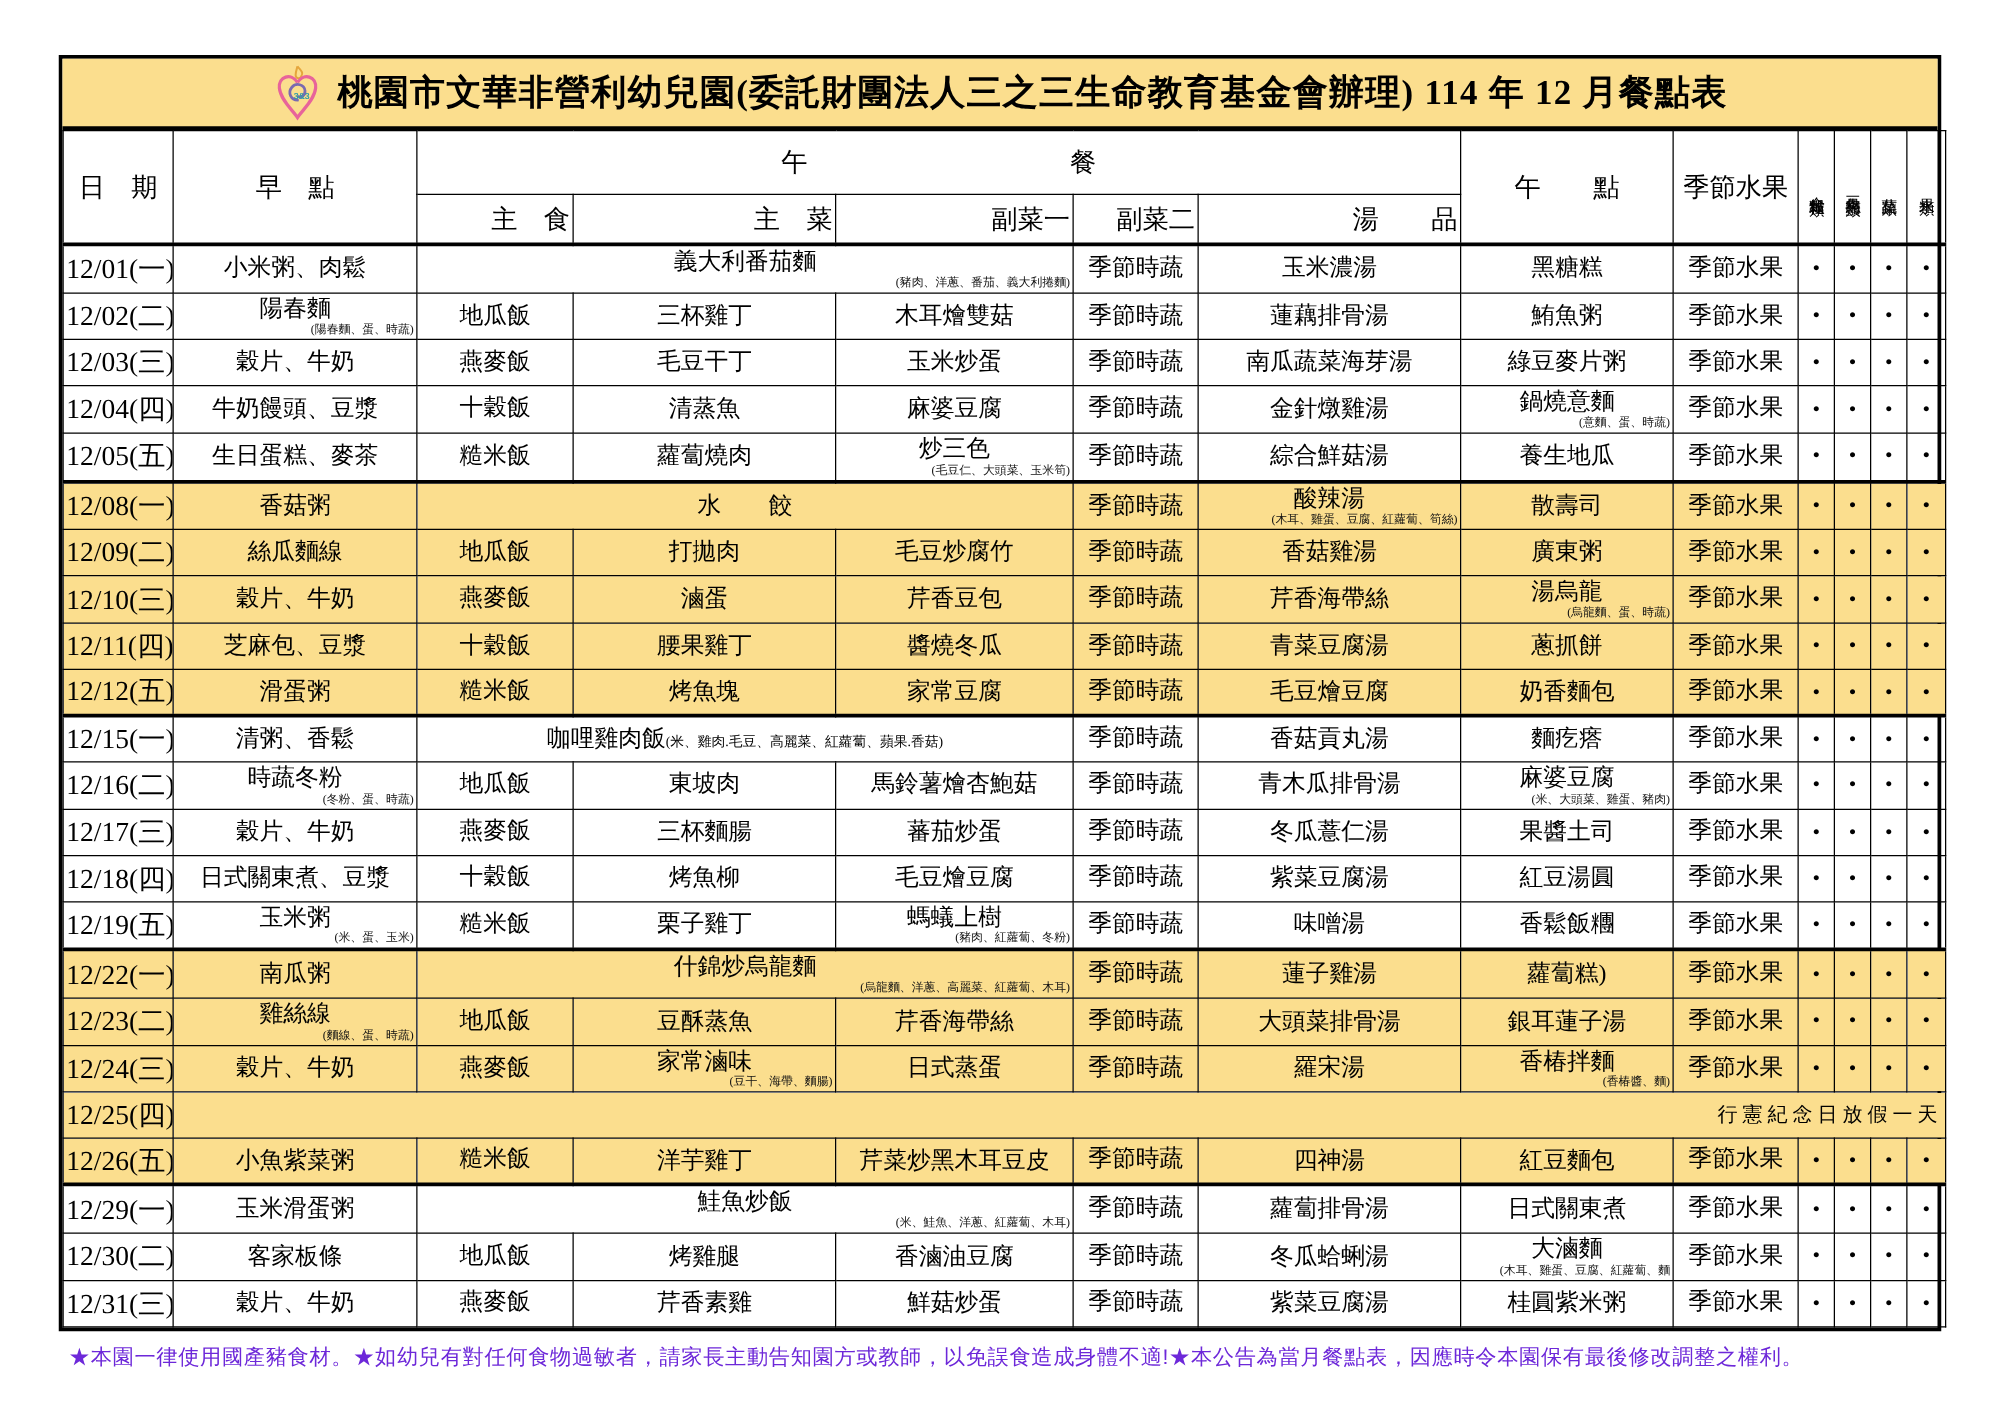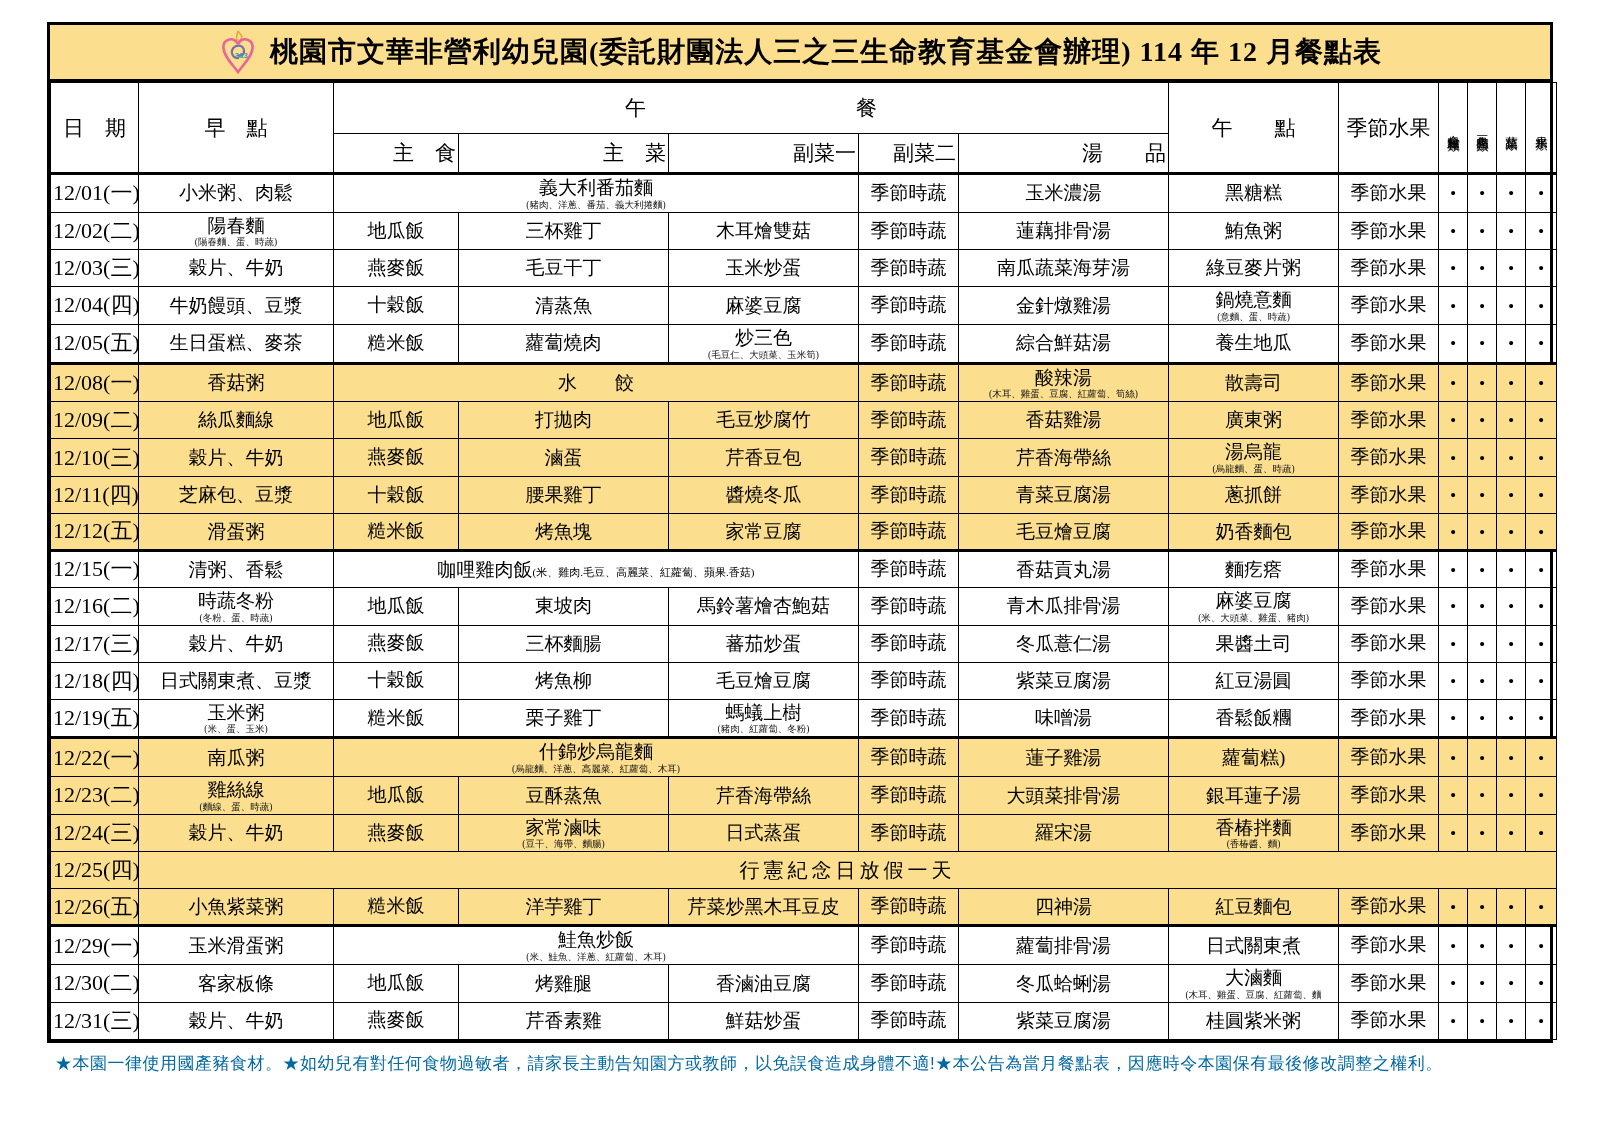--- a/index.html
+++ b/index.html
@@ -1,41 +1,41 @@
 <!DOCTYPE html>
 <html><head>
 <meta charset="utf-8">
 <style>
   :root{ --yl:#FBDE8E; --bd:#000; }
   html,body{margin:0;padding:0;background:#fff;}
   body{width:1600px;height:1131px;position:relative;font-family:"Liberation Serif",serif;color:#000;}
-  .sheet{position:absolute;left:47px;top:22px;width:1506px;}
+  .sheet{position:absolute;left:47px;top:44px;width:1506px;}
   .box{border:3px solid var(--bd);}
   .titlebar{background:var(--yl);border-bottom:3px solid var(--bd);height:54px;display:flex;align-items:center;justify-content:center;gap:12px;}
   .title{font-size:28px;font-weight:bold;letter-spacing:1px;white-space:nowrap;}
   .logo{position:relative;width:40px;height:48px;flex:0 0 auto;}
   .logo .logo-label{position:absolute;left:17px;top:24px;font-size:7px;font-weight:bold;color:#2e9aa8;font-family:"Liberation Sans",sans-serif;}
   table{border-collapse:collapse;width:100%;table-layout:fixed;}
   th,td{border:1.5px solid var(--bd);text-align:center;vertical-align:middle;padding:1px 2px;overflow:hidden;}
   th{font-weight:normal;font-size:21px;}
   thead{border-bottom:3px solid var(--bd);}
   thead tr.hrow1 th{height:48px;}
   thead tr.hrow2 th{height:36px;text-align:right;}
   th.vert{writing-mode:vertical-rl;text-orientation:upright;font-size:12.5px;padding:3px 0;letter-spacing:1px;}
   tbody tr{height:37px;}
   tbody td{font-size:19px;line-height:1.2;}
   td .m{font-size:19px;line-height:1.25;white-space:nowrap;}
   td .m .is{font-size:11px;white-space:normal;}
-  td .s{font-size:9.5px;line-height:1.15;color:#111;white-space:nowrap;}
+  td .s{font-size:9.5px;line-height:1.15;color:#111;white-space:nowrap;text-align:right;}
   td.date-cell{font-size:22px;white-space:nowrap;}
   td.dot{font-size:15px;font-weight:bold;padding:0;}
-  td.holiday{font-size:20px;letter-spacing:4px;}
+  td.holiday{font-size:16px;letter-spacing:4px;text-align:right;}
   tr.hl{background:var(--yl);}
   tr.week-end{border-bottom:3px solid var(--bd);}
-  .footer{margin:9px 0 0 8px;font-family:"Liberation Sans",sans-serif;font-size:17px;color:#0369a1;letter-spacing:0.5px;}
+  .footer{margin:9px 0 0 8px;font-family:"Liberation Sans",sans-serif;font-size:17px;color:#6d28d9;letter-spacing:0.5px;}
 </style>
 </head>
 <body>
 
 <div class="sheet">
   <div class="box">
     <div class="titlebar">
       <span class="logo">
         <svg viewBox="0 0 40 48" width="40" height="48" aria-hidden="true">
           <path d="M20 3 C23 7 25 8 23 11 C22 13.5 18.5 13 18.5 10 C18.5 7.5 19.3 5.5 20 3" fill="none" stroke="#e5a63c" stroke-width="1.6"></path>

